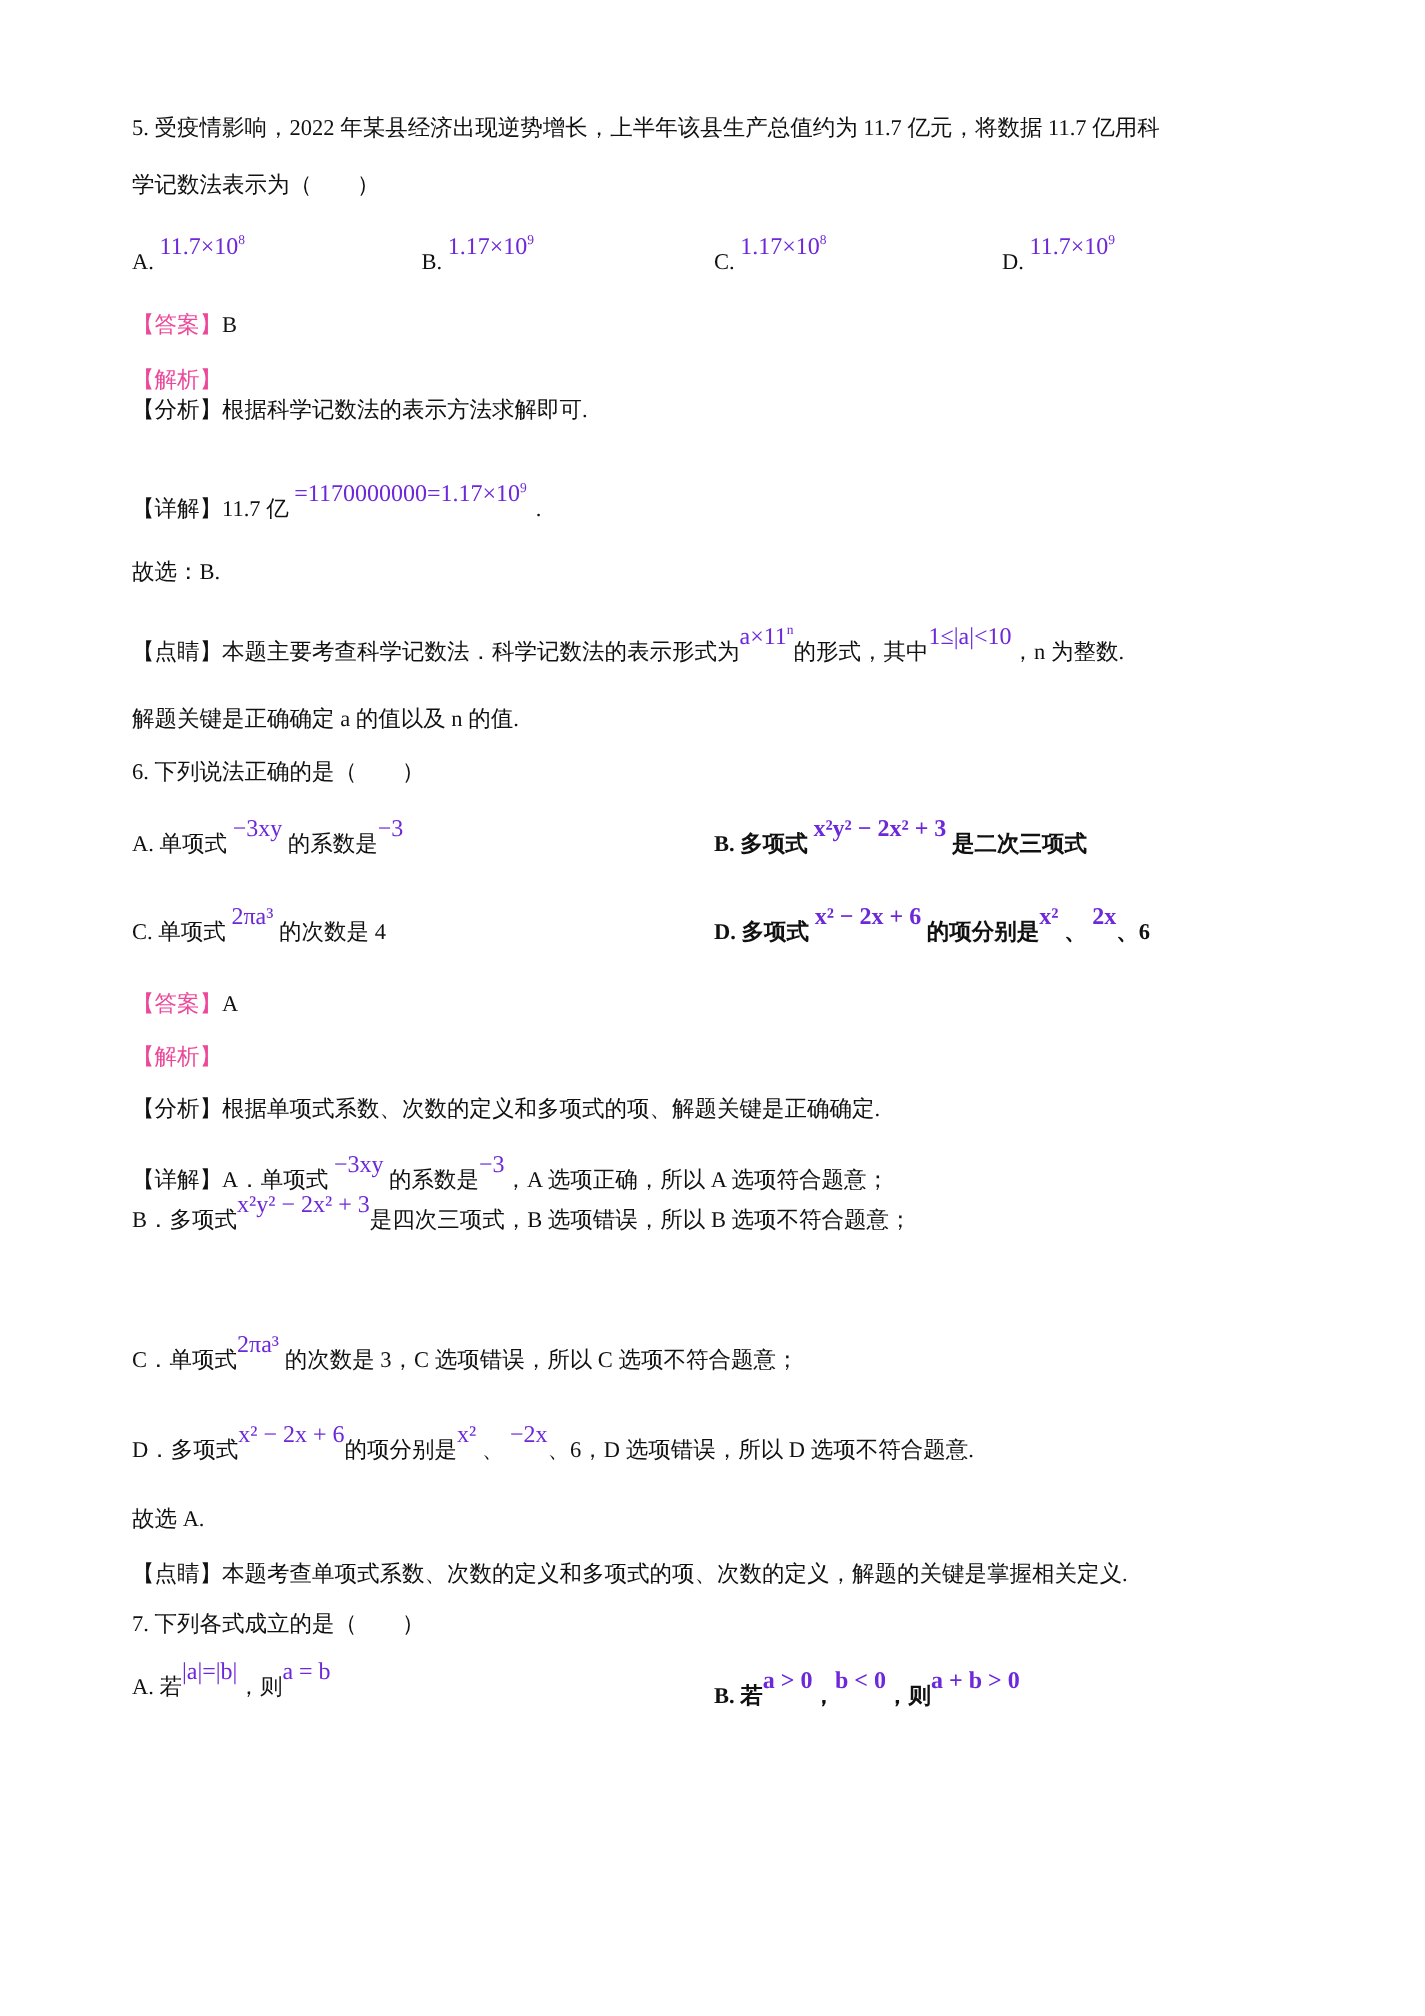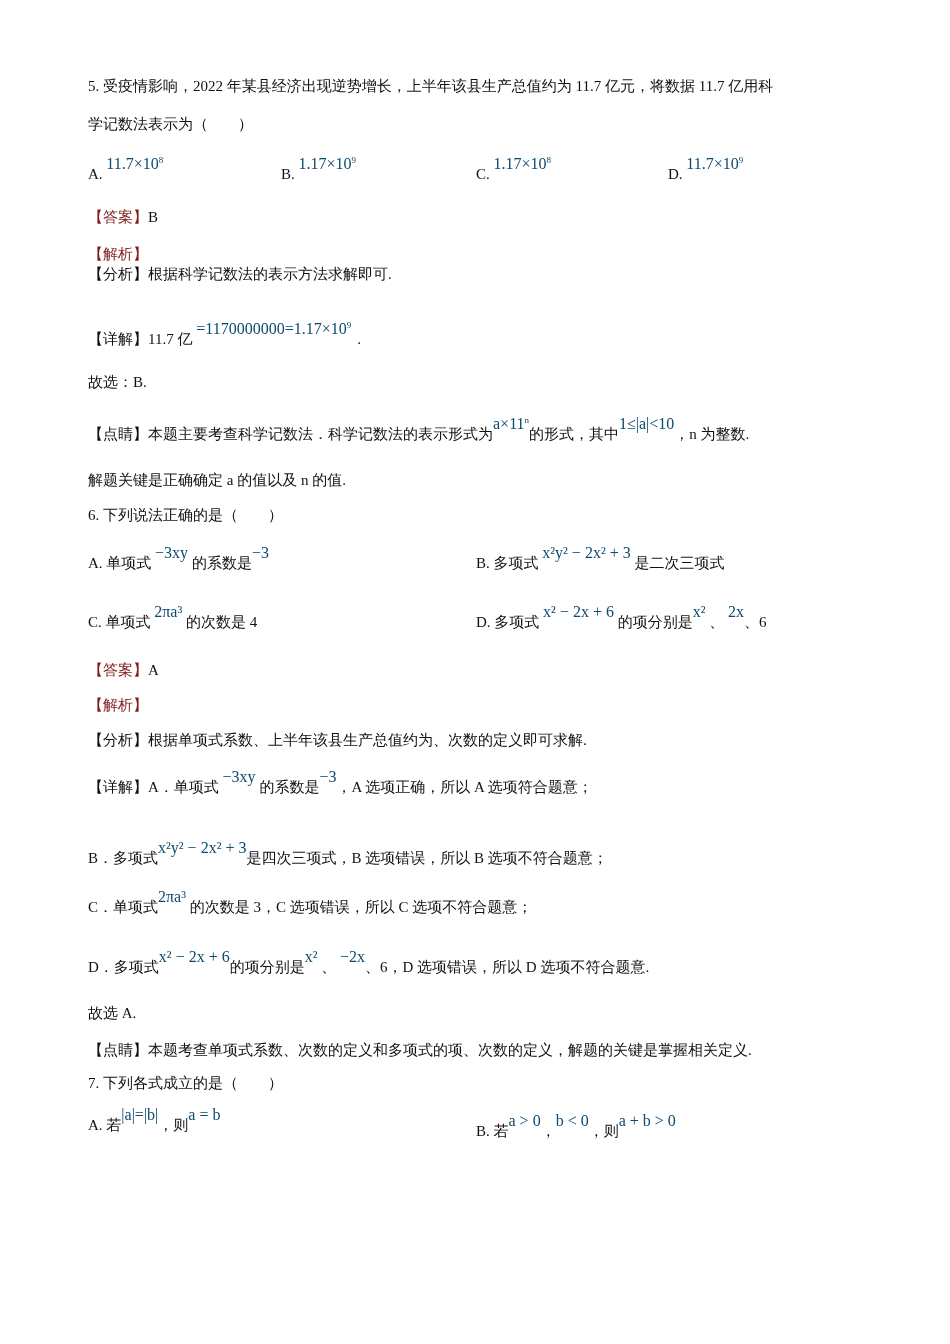--- a/index.html
+++ b/index.html
@@ -1,21 +1,21 @@
 <!DOCTYPE html>
 <html><head>
 <meta charset="utf-8">
 <style>
   html, body { margin: 0; padding: 0; background: #ffffff; }
   body { width: 950px; height: 1344px; position: relative; overflow: hidden;
          font-family: "Liberation Serif", "DejaVu Serif", serif; color: #111; font-size: 15px; }
   .line { position: absolute; left: 88px; white-space: nowrap; line-height: 20px; }
-  .col2 { left: 476px; }
-  .tag { color: #7f1d1d; }
-  .math { font-family: "Liberation Serif", "DejaVu Serif", serif; font-size: 16px; position: relative; top: -10px; color: #0c4a6e; }
+  .col2 { left: 476px; font-weight: bold; }
+  .tag { color: #ec4899; }
+  .math { font-family: "Liberation Serif", "DejaVu Serif", serif; font-size: 16px; position: relative; top: -10px; color: #6d28d9; }
   sup { font-size: 9px; }
 </style>
 </head>
 <body>
 
 <div class="line" style="top:76px">5. 受疫情影响，2022 年某县经济出现逆势增长，上半年该县生产总值约为 11.7 亿元，将数据 11.7 亿用科</div>
 <div class="line" style="top:114px">学记数法表示为（　　）</div>
 
 <div class="line" style="top:160px">
   <span>A.</span>
@@ -67,26 +67,26 @@
   <span>D. 多项式</span> <span class="math">x² − 2x + 6</span> <span>的项分别是</span><span class="math">x²</span> <span>、</span> <span class="math">2x</span><span>、6</span>
 </div>
 
 <div class="line" style="top:660px">
   <span class="tag">【答案】</span><span>A</span>
 </div>
 <div class="line" style="top:695px">
   <span class="tag">【解析】</span>
 </div>
 <div class="line" style="top:730px">
-  <span>【分析】</span><span>根据单项式系数、上半年该县生产总值约为、次数的定义即可求解.</span>
+  <span>【分析】</span><span>根据单项式系数、次数的定义和多项式的项、解题关键是正确确定.</span>
 </div>
 <div class="line" style="top:777px">
   <span>【详解】</span><span>A．单项式</span> <span class="math">−3xy</span> <span>的系数是</span><span class="math">−3</span><span>，A 选项正确，所以 A 选项符合题意；</span>
 </div>
-<div class="line" style="top:848px">
+<div class="line" style="top:804px">
   <span>B．多项式</span><span class="math">x²y² − 2x² + 3</span><span>是四次三项式，B 选项错误，所以 B 选项不符合题意；</span>
 </div>
 <div class="line" style="top:897px">
   <span>C．单项式</span><span class="math">2πa³</span> <span>的次数是 3，C 选项错误，所以 C 选项不符合题意；</span>
 </div>
 <div class="line" style="top:957px">
   <span>D．多项式</span><span class="math">x² − 2x + 6</span><span>的项分别是</span><span class="math">x²</span> <span>、</span> <span class="math">−2x</span><span>、6，D 选项错误，所以 D 选项不符合题意.</span>
 </div>
 <div class="line" style="top:1003px">故选 A.</div>
 <div class="line" style="top:1040px">

